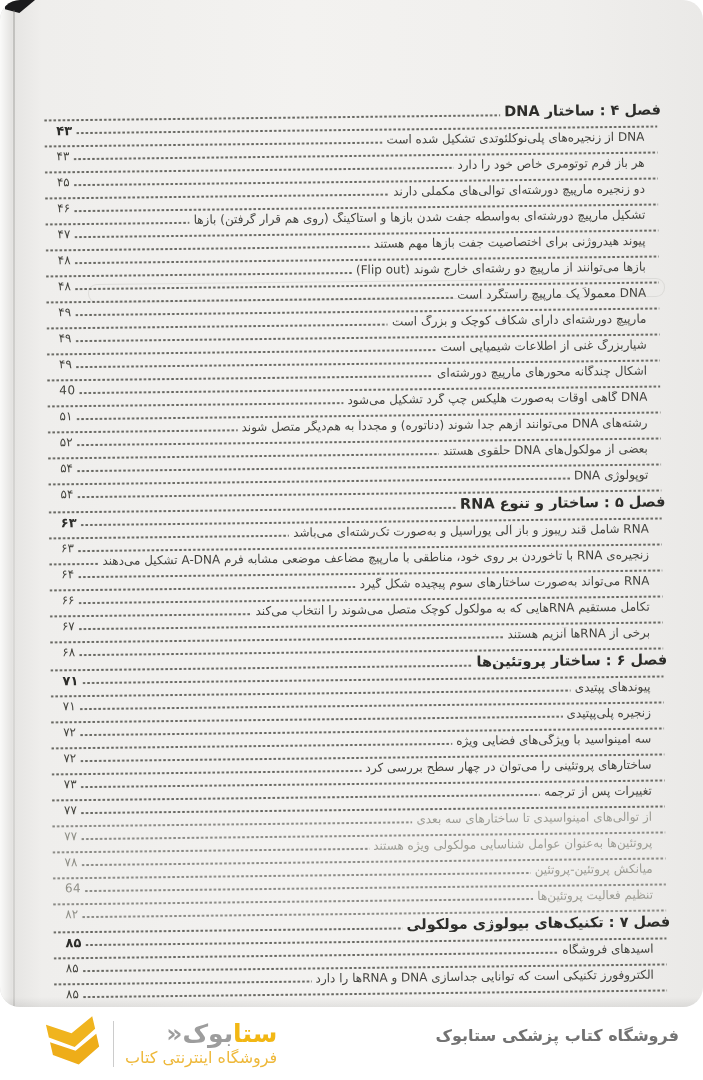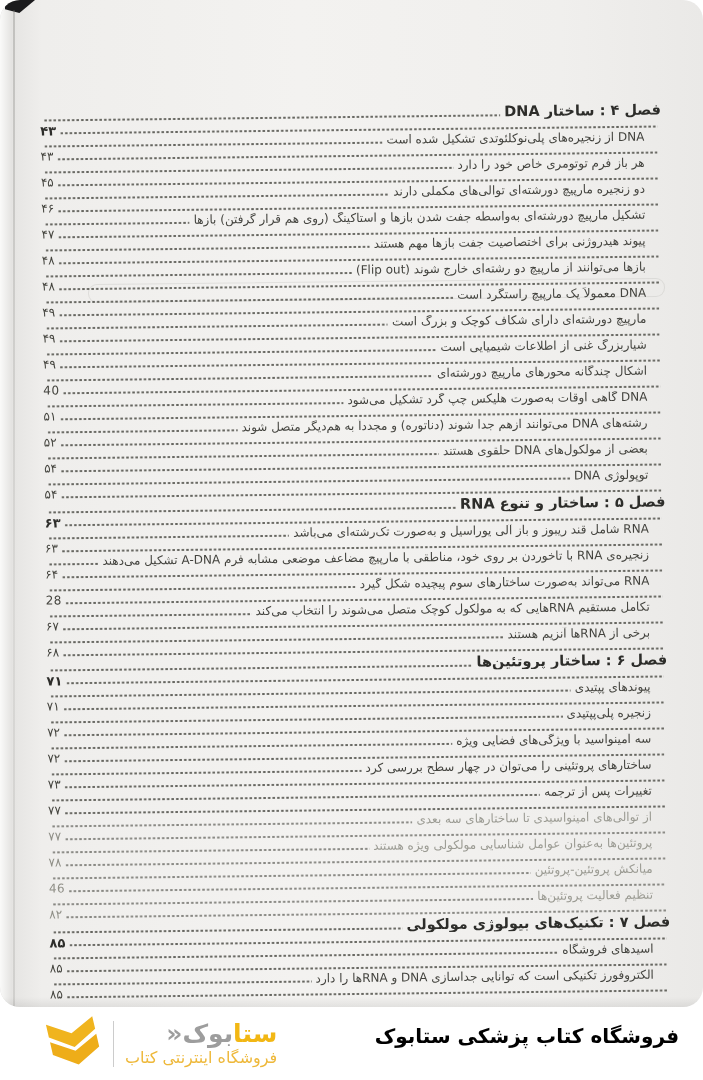--- a/index.html
+++ b/index.html
@@ -54,20 +54,21 @@
   }
   .dots{
     flex:1 1 20px;min-width:10px;align-self:flex-end;
     height:4px;margin:0 4px 2px 4px;
     background-image:radial-gradient(circle at 1.4px 2px,#64645e 1.0px,rgba(0,0,0,0) 1.3px);
     background-size:4.6px 4px;background-repeat:repeat-x;background-position:0 100%;
   }
   .num{
     flex:0 0 auto;font-size:12px;line-height:13px;color:#45453f;
     letter-spacing:0.5px;
+    margin-left:16px;
   }
   .row.sub{height:26px;}
   .row.sub .l1{padding-right:17px;}
   .row.chapter{height:28px;}
   .row.chapter .t{font-weight:bold;font-size:14.5px;line-height:15px;color:#2d2d2a;}
   .row.chapter .num{font-weight:bold;font-size:13px;color:#2d2d2a;}
   .row.faded .t{color:#9b9b93;}
   .row.faded .num{color:#8f8f87;}
   .row.faded .dots{opacity:.75;}
   
@@ -78,21 +79,21 @@
   .logo{display:flex;align-items:center;margin-left:46px;gap:11px;}
   .logo svg{display:block;}
   .divider{width:1px;height:46px;background:#cccccc;}
   .wordmark{direction:rtl;text-align:right;line-height:1;}
   .mark{font-weight:bold;font-size:25px;letter-spacing:-1px;}
   .mark .gold{color:#f2b714;}
   .mark .gray{color:#9d9d9d;}
   .tagline{font-size:16px;color:#eeb83a;margin-top:4px;letter-spacing:0.5px;}
   .site{margin-left:auto;margin-right:24px;text-align:center;}
   .store-name{
-    direction:rtl;font-weight:bold;font-size:20px;color:#000000;margin-bottom:16px;
+    direction:rtl;font-weight:bold;font-size:16px;color:#737373;margin-bottom:16px;
   }
   .url{
     font-weight:bold;font-size:19px;color:#222222;letter-spacing:5.5px;white-space:nowrap;
   }
   .url .gold{color:#f2b714;}
 </style>
 </head>
 <body>
 
 <div class="photo">
@@ -281,21 +282,21 @@
           <span class="num">۶۴</span>
         </div>
       </div>
       <div class="row sub">
         <div class="l1">
           <span class="t">RNA می‌تواند به‌صورت ساختارهای سوم پیچیده شکل گیرد</span>
           <span class="dots"></span>
         </div>
         <div class="l2">
           <span class="dots"></span>
-          <span class="num">28</span>
+          <span class="num">۶۶</span>
         </div>
       </div>
       <div class="row sub">
         <div class="l1">
           <span class="t">تکامل مستقیم RNAهایی که به مولکول کوچک متصل می‌شوند را انتخاب می‌کند</span>
           <span class="dots"></span>
         </div>
         <div class="l2">
           <span class="dots"></span>
           <span class="num">۶۷</span>
@@ -391,21 +392,21 @@
           <span class="num">۷۸</span>
         </div>
       </div>
       <div class="row sub faded">
         <div class="l1">
           <span class="t">میانکش پروتئین-پروتئین</span>
           <span class="dots"></span>
         </div>
         <div class="l2">
           <span class="dots"></span>
-          <span class="num">46</span>
+          <span class="num">64</span>
         </div>
       </div>
       <div class="row sub faded">
         <div class="l1">
           <span class="t">تنظیم فعالیت پروتئین‌ها</span>
           <span class="dots"></span>
         </div>
         <div class="l2">
           <span class="dots"></span>
           <span class="num">۸۲</span>

